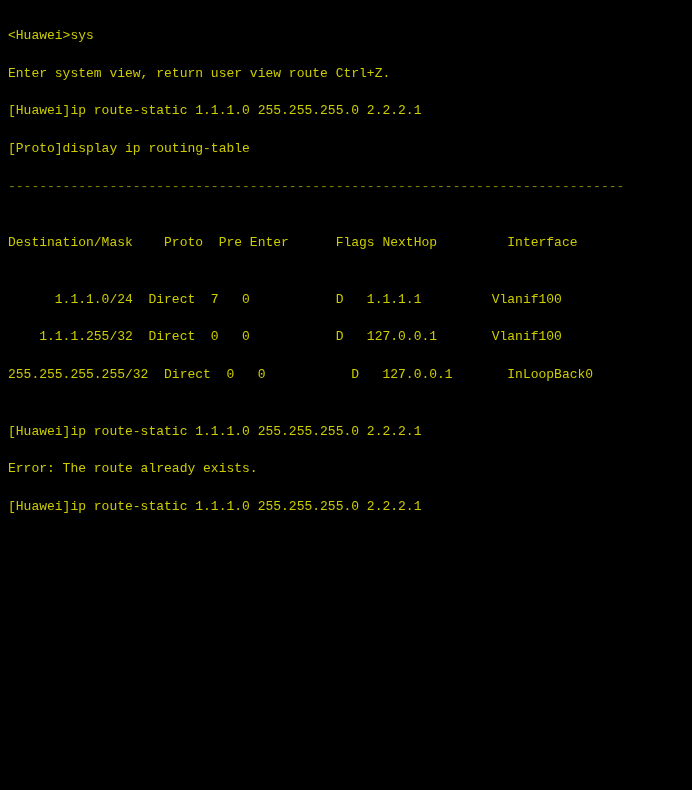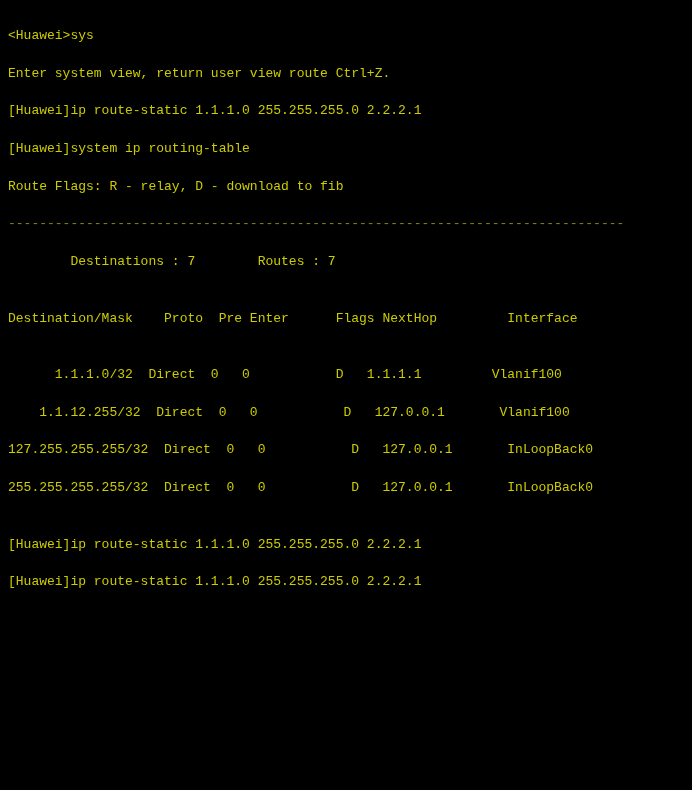--- a/index.html
+++ b/index.html
@@ -34,33 +34,31 @@
       color: #888800;
     }
   </style>
 </head>
 <body>
 
 <div class="terminal" id="terminal-container">
 <span class="line">&lt;Huawei&gt;sys</span>
 <span class="line">Enter system view, return user view route Ctrl+Z.</span>
 <span class="line">[Huawei]ip route-static 1.1.1.0 255.255.255.0 2.2.2.1</span>
-<span class="line">[Huawei]system ip routing-table</span>
-<span class="line">Route Flags: R - relay, D - download to fib</span>
+<span class="line">[Proto]display ip routing-table</span>
 <span class="line separator">-------------------------------------------------------------------------------</span>
-<span class="line">        Destinations : 7        Routes : 7</span>
 <span class="line"></span>
 <span class="line">Destination/Mask    Proto  Pre Enter      Flags NextHop         Interface</span>
 <span class="line"></span>
-<span class="line">      1.1.1.0/32  Direct  0   0           D   1.1.1.1         Vlanif100</span>
-<span class="line">    1.1.12.255/32  Direct  0   0           D   127.0.0.1       Vlanif100</span>
-<span class="line">127.255.255.255/32  Direct  0   0           D   127.0.0.1       InLoopBack0</span>
+<span class="line">      1.1.1.0/24  Direct  7   0           D   1.1.1.1         Vlanif100</span>
+<span class="line">    1.1.1.255/32  Direct  0   0           D   127.0.0.1       Vlanif100</span>
 <span class="line">255.255.255.255/32  Direct  0   0           D   127.0.0.1       InLoopBack0</span>
 <span class="line"></span>
 <span class="line">[Huawei]ip route-static 1.1.1.0 255.255.255.0 2.2.2.1</span>
+<span class="line">Error: The route already exists.</span>
 <span class="line">[Huawei]ip route-static 1.1.1.0 255.255.255.0 2.2.2.1</span>
 
 
 
 
 
 
 
 
 <span class="line"></span>

